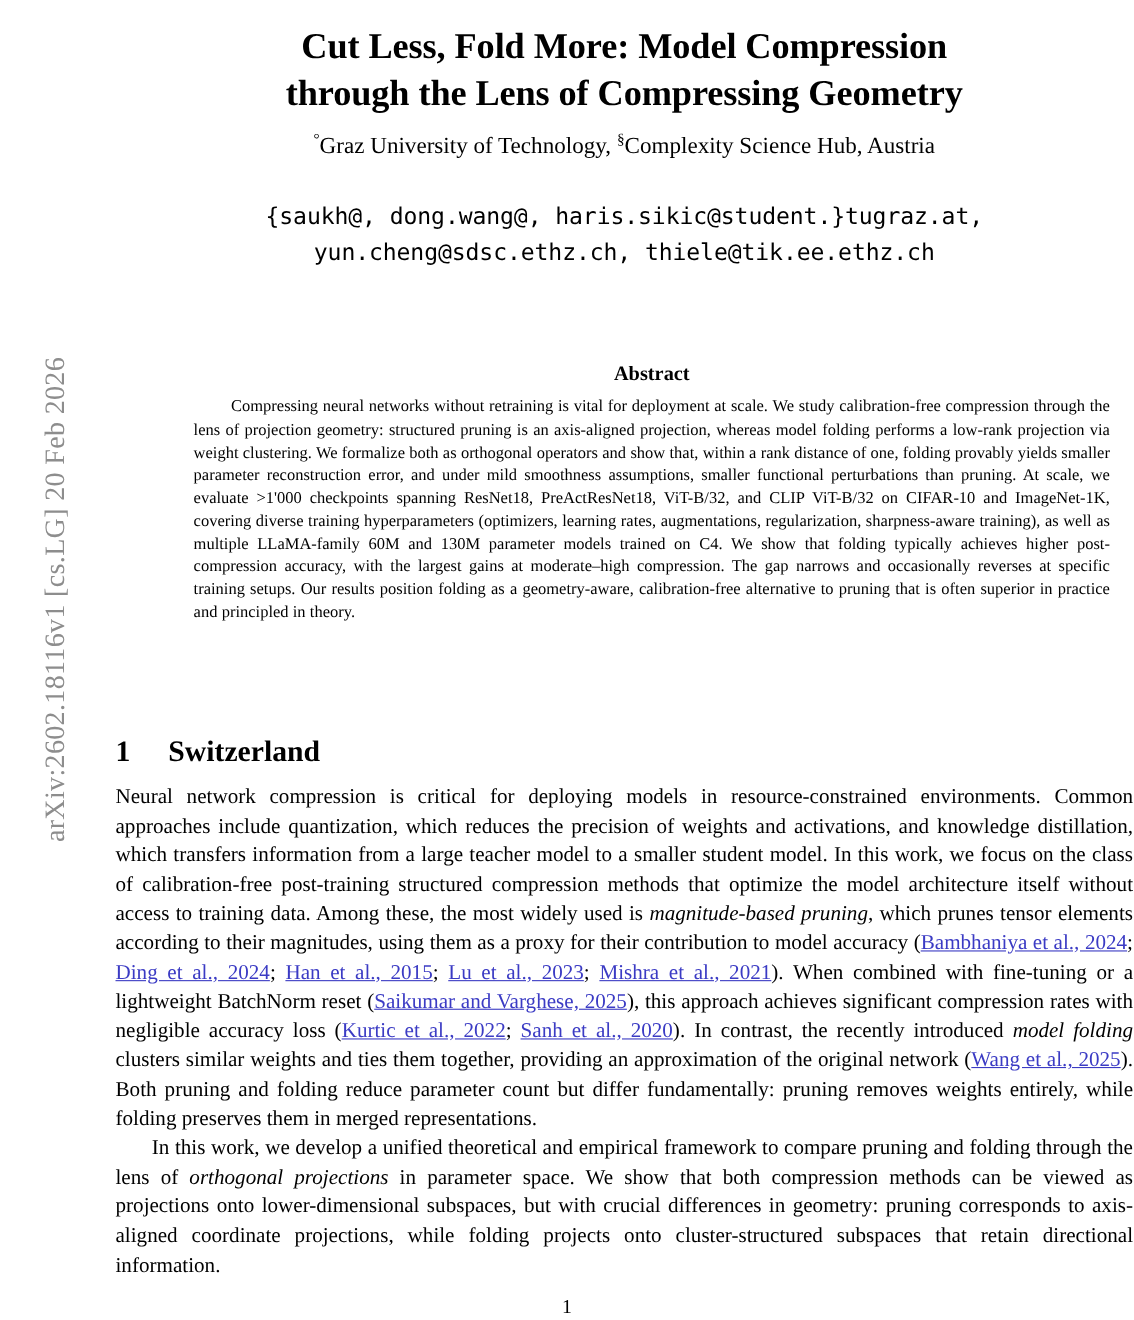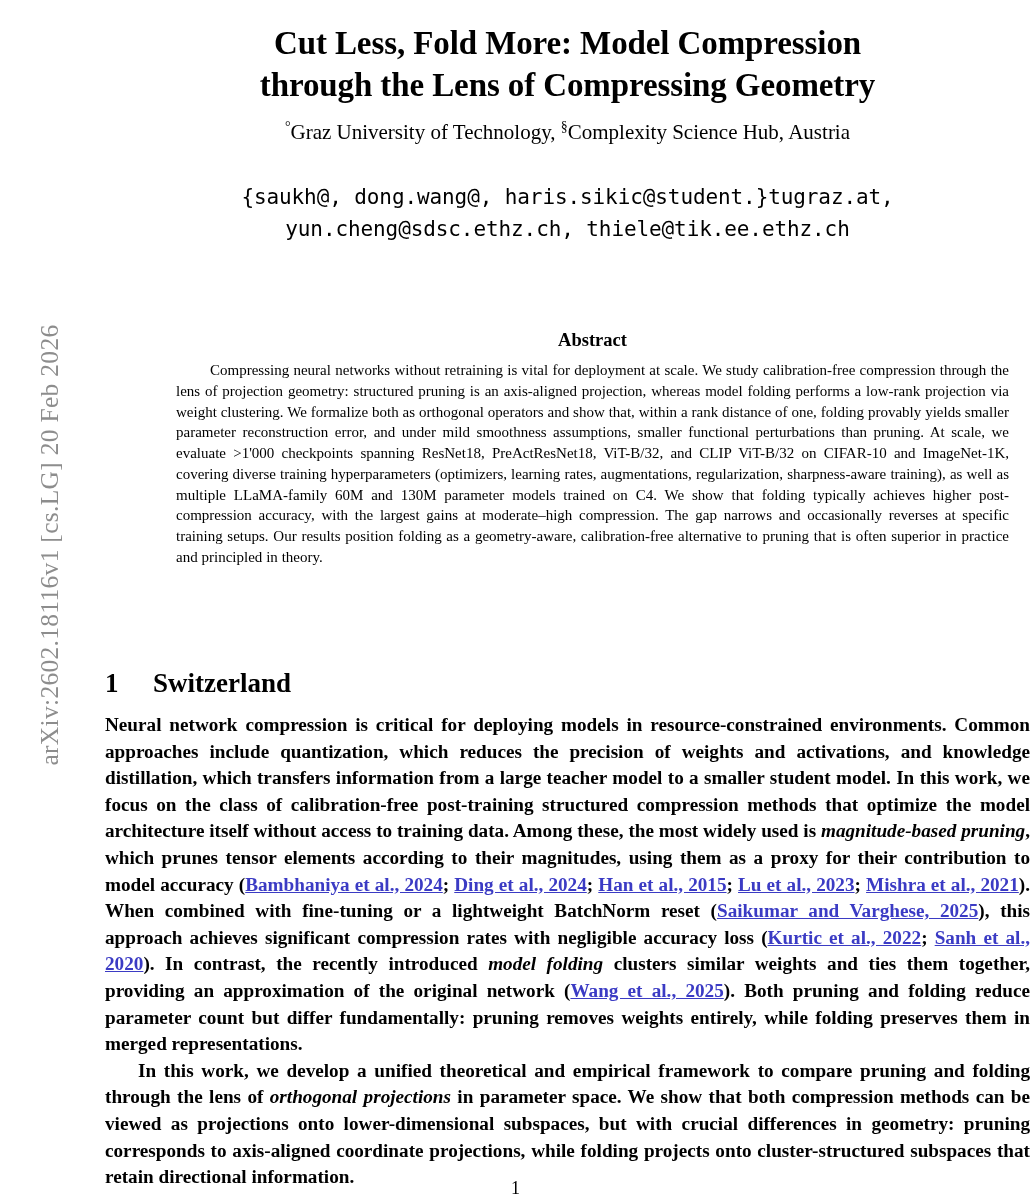--- a/index.html
+++ b/index.html
@@ -135,21 +135,20 @@
     left: 105px;
     top: 712px;
     width: 925px;
     font-size: 19.2px;
     line-height: 1.385;
     text-align: justify;
   }
   #body-text p {
     margin: 0;
     text-indent: 0;
-    font-weight: bold;
   }
   #body-text p.indent {
     text-indent: 33px;
   }
   .cite { color: #3b3bc4; }
   .ital { font-style: italic; }
 
   #page-number {
     position: absolute;
     left: 0;

